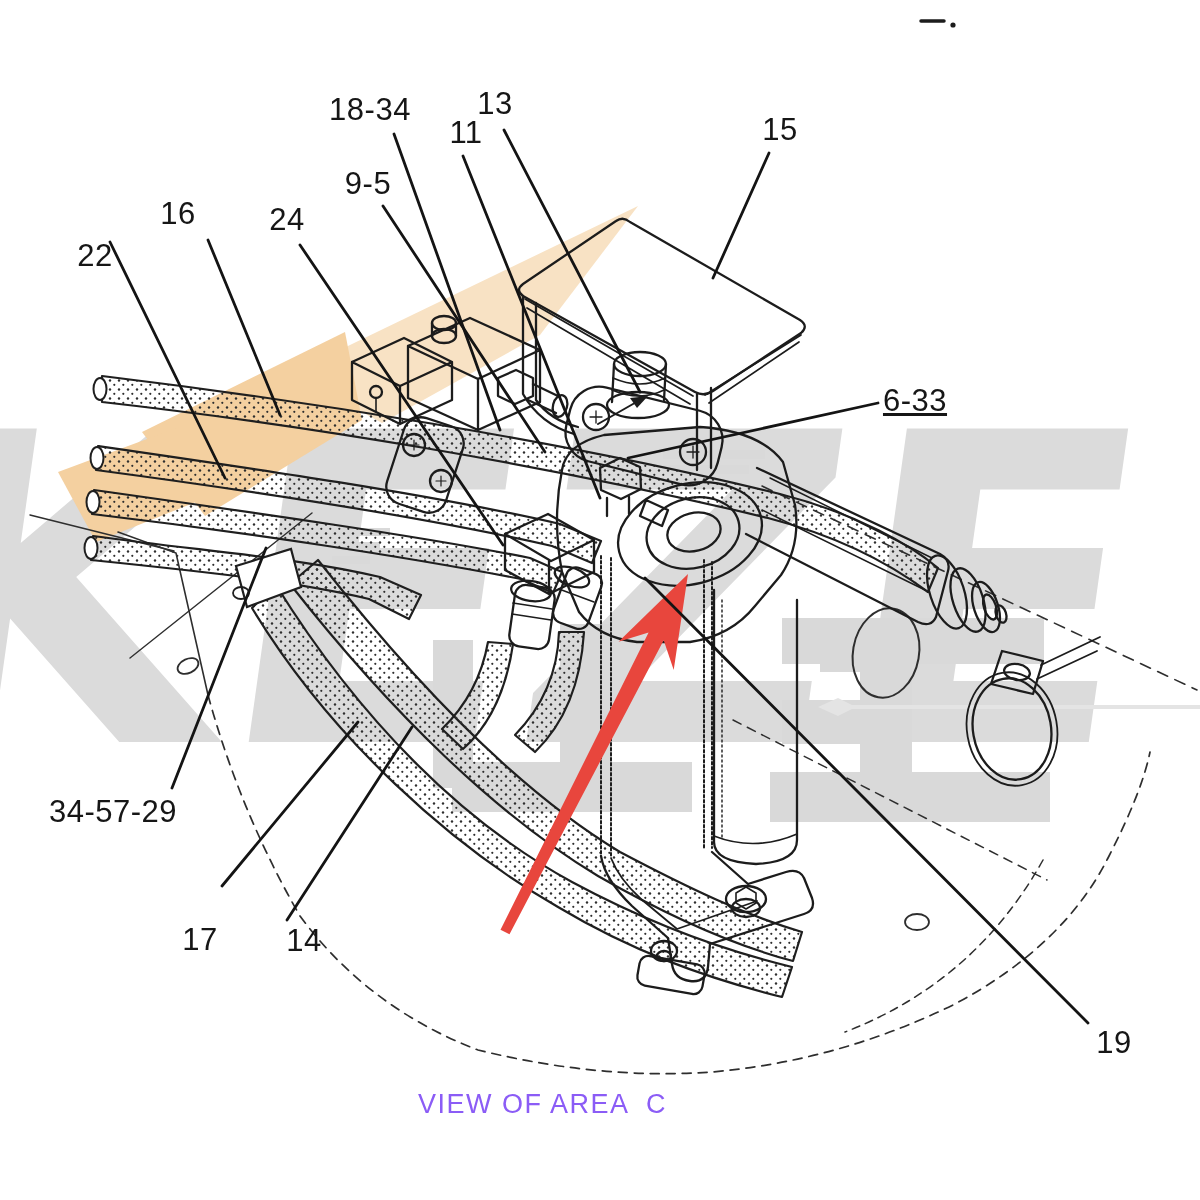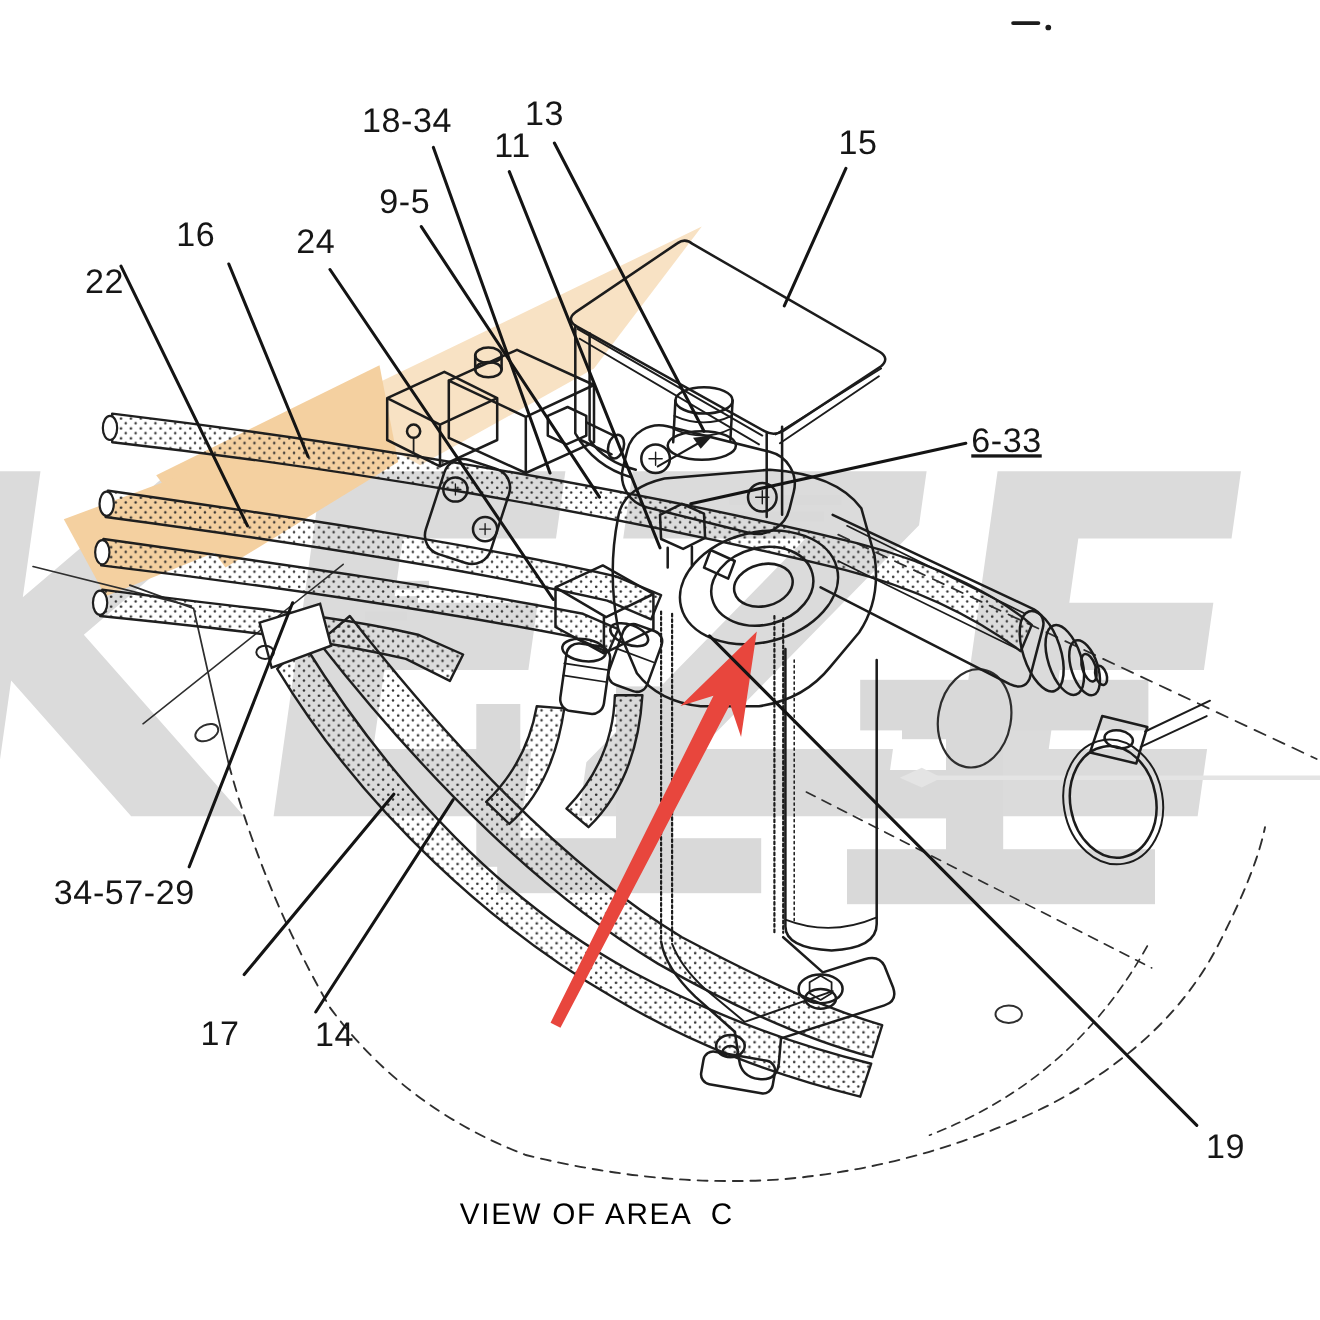--- a/index.html
+++ b/index.html
@@ -2,21 +2,21 @@
 <html><head>
 <meta charset="utf-8">
 <style>
   html,body{margin:0;padding:0;background:#ffffff;}
   .stage{position:relative;width:1200px;height:1200px;background:#ffffff;overflow:hidden;
          font-family:"Liberation Sans",sans-serif;}
   .art{position:absolute;left:0;top:0;width:1200px;height:1200px;}
   .callouts{position:absolute;left:0;top:0;width:100%;height:100%;pointer-events:none;}
   .label{position:absolute;transform:translate(-50%,-50%);font-size:31px;color:#161616;
          white-space:pre;letter-spacing:0.5px;}
-  .caption{position:absolute;left:418px;top:1089px;font-size:27px;color:#000000;
+  .caption{position:absolute;left:418px;top:1089px;font-size:27px;color:#8b5cf6;
            letter-spacing:1.5px;white-space:pre;}
 </style>
 </head>
 <body>
 
 <div class="stage">
 <svg class="art" viewBox="0 0 1200 1200">
   <defs>
     <pattern id="stip" width="9" height="9" patternUnits="userSpaceOnUse">
       <circle cx="2" cy="2.5" r="1.2" fill="#2e2e2e"></circle>

